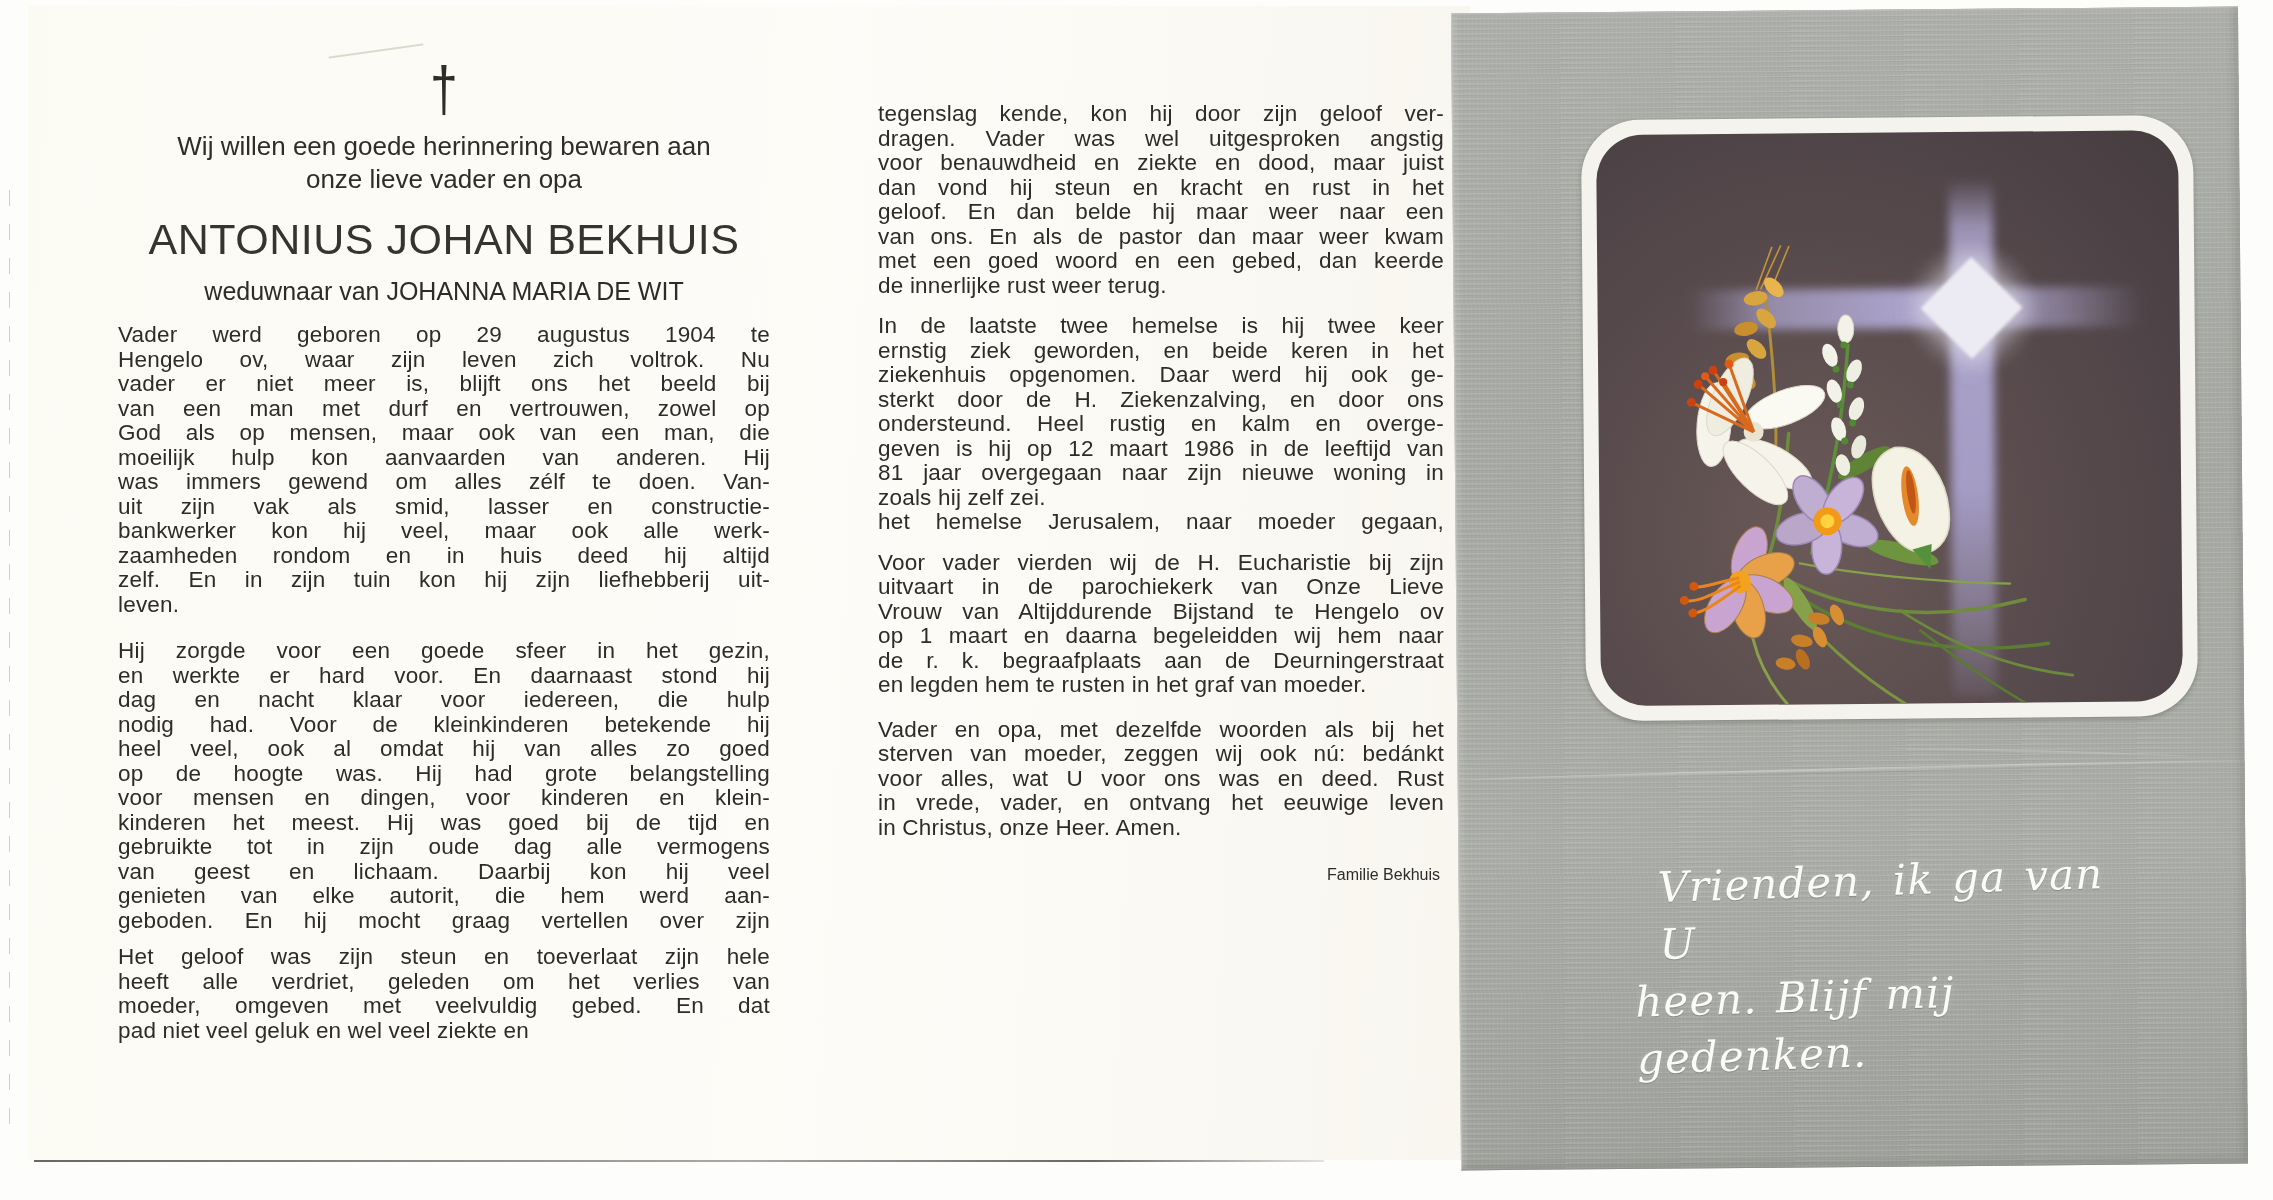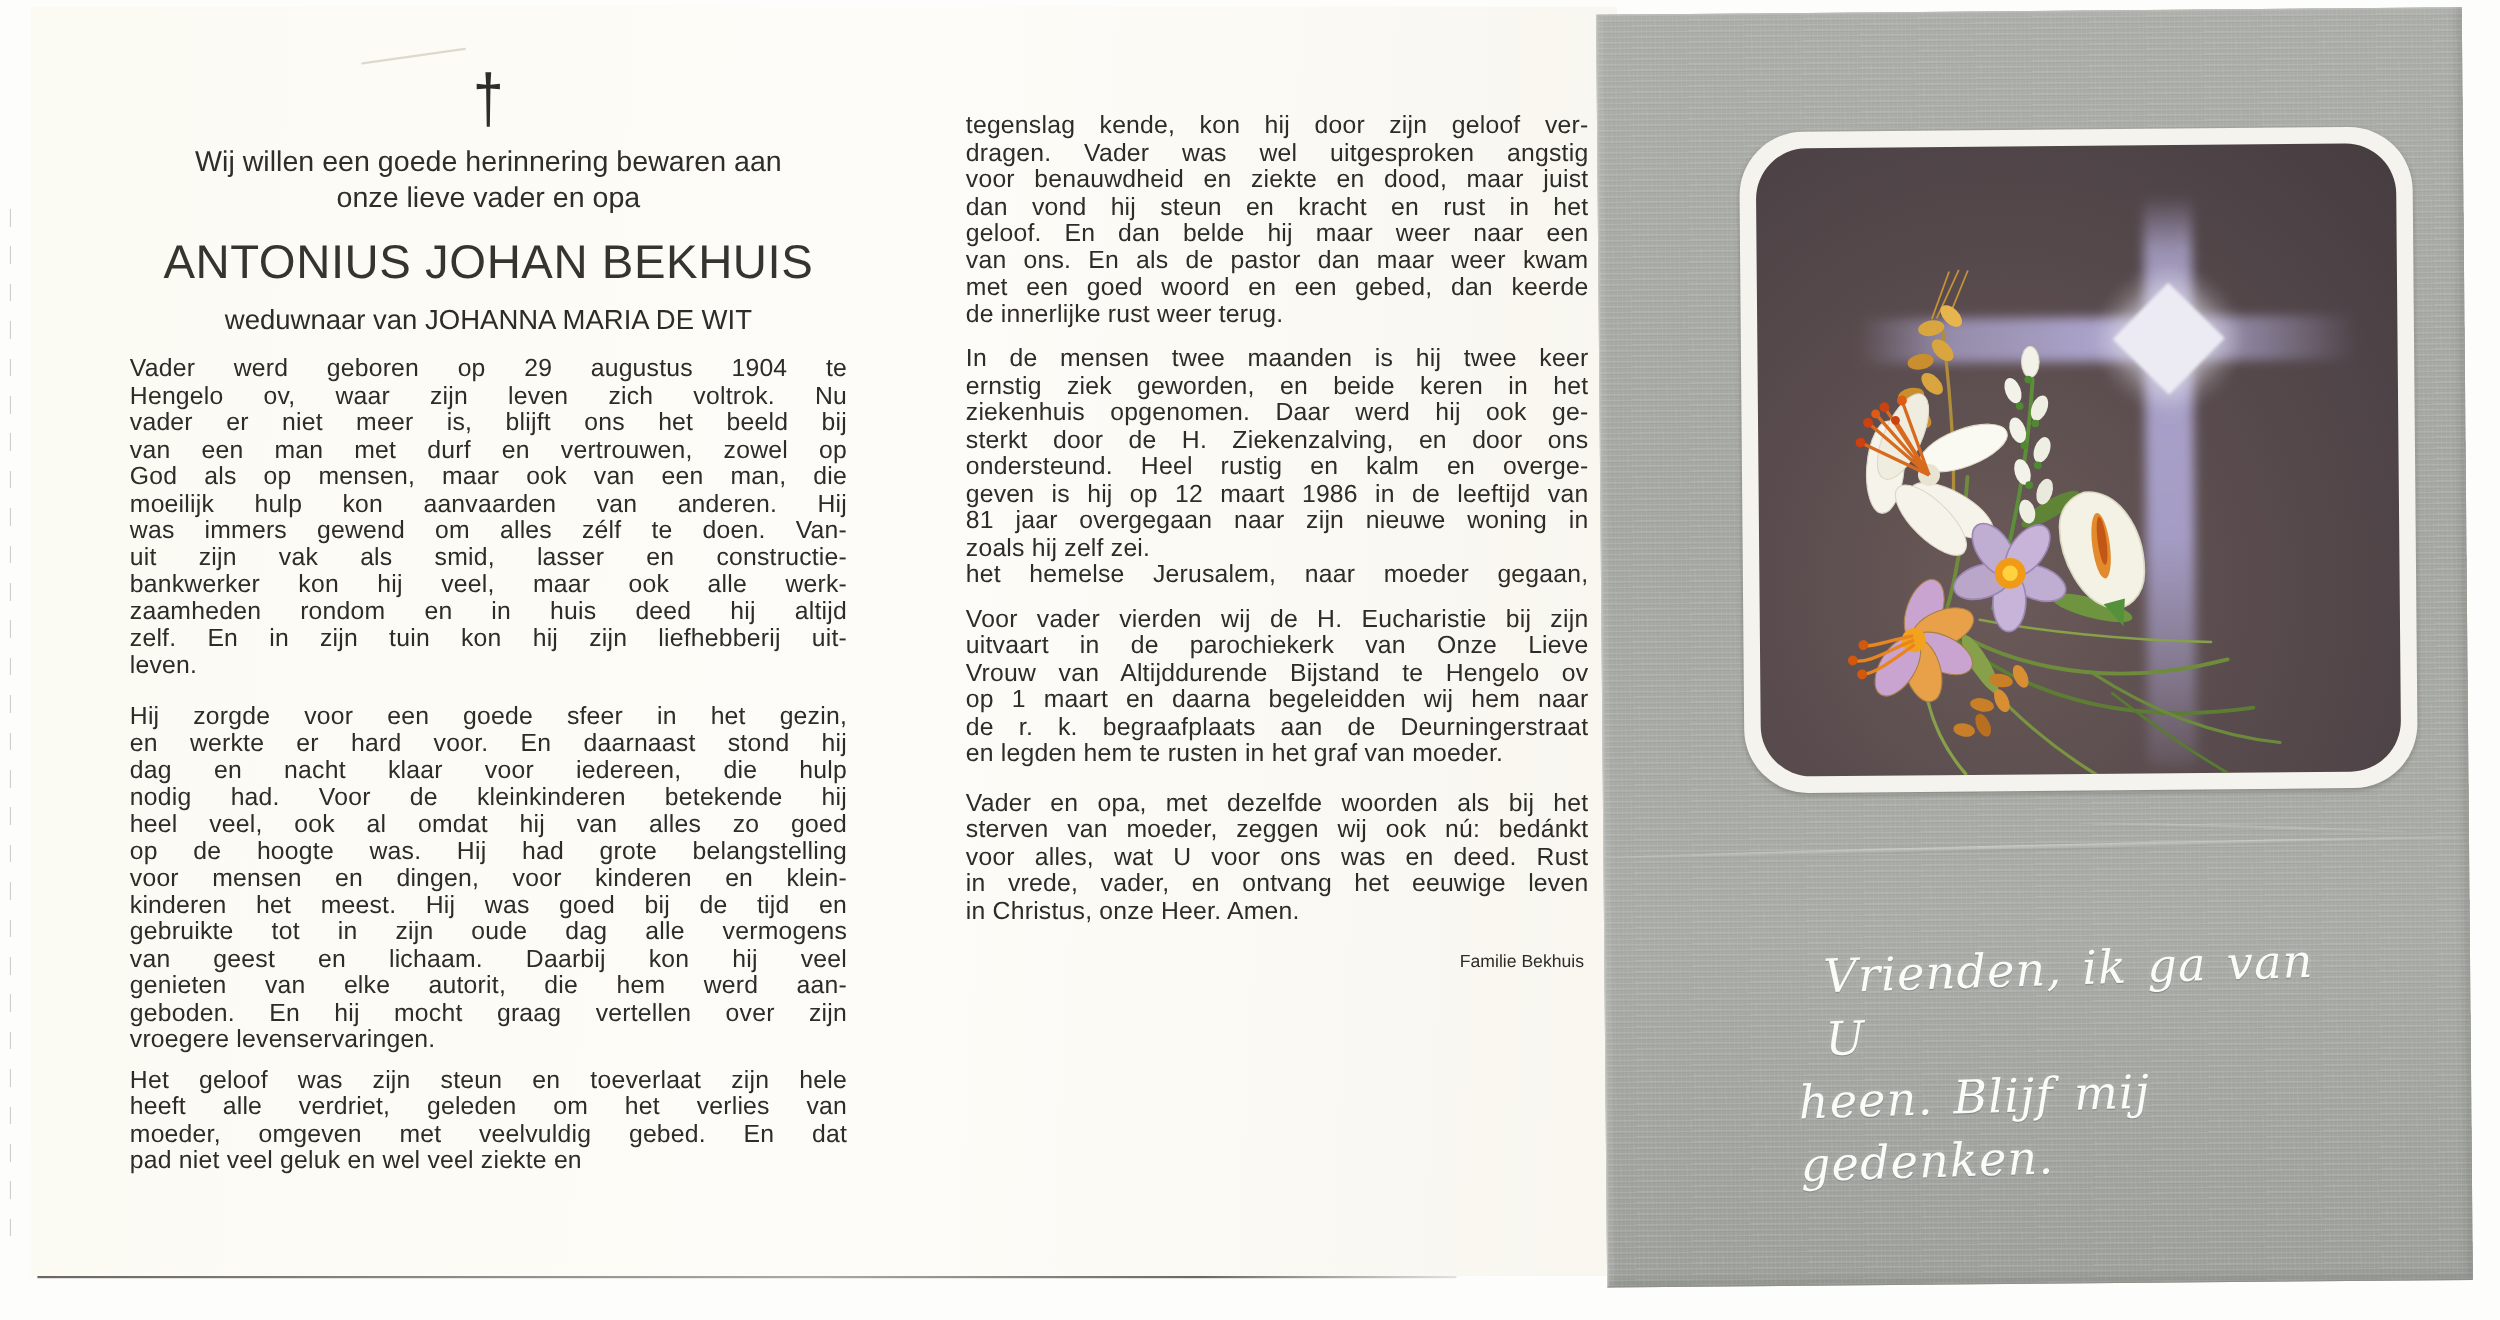--- a/index.html
+++ b/index.html
@@ -116,21 +116,20 @@
           <div class="pline">dag en nacht klaar voor iedereen, die hulp</div>
           <div class="pline">nodig had. Voor de kleinkinderen betekende hij</div>
           <div class="pline">heel veel, ook al omdat hij van alles zo goed</div>
           <div class="pline">op de hoogte was. Hij had grote belangstelling</div>
           <div class="pline">voor mensen en dingen, voor kinderen en klein-</div>
           <div class="pline">kinderen het meest. Hij was goed bij de tijd en</div>
           <div class="pline">gebruikte tot in zijn oude dag alle vermogens</div>
           <div class="pline">van geest en lichaam. Daarbij kon hij veel</div>
           <div class="pline">genieten van elke autorit, die hem werd aan-</div>
           <div class="pline">geboden. En hij mocht graag vertellen over zijn</div>
-          <div class="pline last">vroegere levenservaringen.</div>
         </div>
       <div class="para justify c1p3">
           <div class="pline">Het geloof was zijn steun en toeverlaat zijn hele</div>
           <div class="pline">heeft alle verdriet, geleden om het verlies van</div>
           <div class="pline">moeder, omgeven met veelvuldig gebed. En dat</div>
           <div class="pline last">pad niet veel geluk en wel veel ziekte en</div>
         </div>
     </div>
 
     <div class="col col2">
@@ -138,21 +137,21 @@
           <div class="pline">tegenslag kende, kon hij door zijn geloof ver-</div>
           <div class="pline">dragen. Vader was wel uitgesproken angstig</div>
           <div class="pline">voor benauwdheid en ziekte en dood, maar juist</div>
           <div class="pline">dan vond hij steun en kracht en rust in het</div>
           <div class="pline">geloof. En dan belde hij maar weer naar een</div>
           <div class="pline">van ons. En als de pastor dan maar weer kwam</div>
           <div class="pline">met een goed woord en een gebed, dan keerde</div>
           <div class="pline last">de innerlijke rust weer terug.</div>
         </div>
       <div class="para justify c2p2">
-          <div class="pline">In de mensen twee maanden is hij twee keer</div>
+          <div class="pline">In de laatste twee hemelse is hij twee keer</div>
           <div class="pline">ernstig ziek geworden, en beide keren in het</div>
           <div class="pline">ziekenhuis opgenomen. Daar werd hij ook ge-</div>
           <div class="pline">sterkt door de H. Ziekenzalving, en door ons</div>
           <div class="pline">ondersteund. Heel rustig en kalm en overge-</div>
           <div class="pline">geven is hij op 12 maart 1986 in de leeftijd van</div>
           <div class="pline">81 jaar overgegaan naar zijn nieuwe woning in</div>
           <div class="pline last">zoals hij zelf zei.</div>
           <div class="pline">het hemelse Jerusalem, naar moeder gegaan,</div>
         </div>
       <div class="para justify c2p3">

